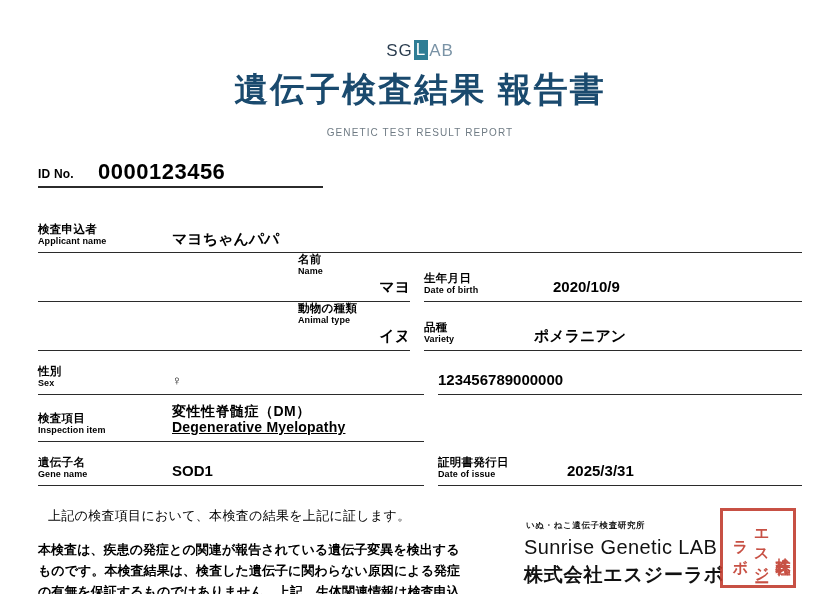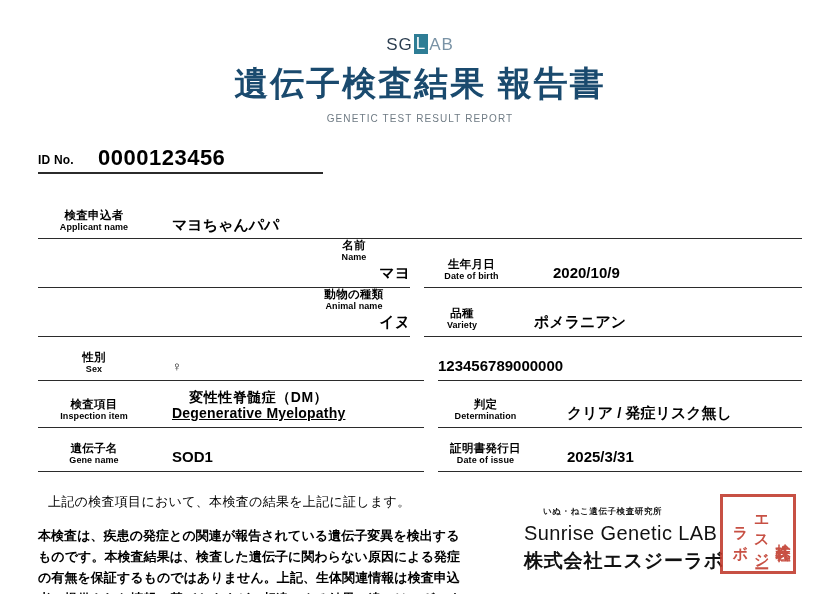--- a/index.html
+++ b/index.html
@@ -14,21 +14,21 @@
     color: #000000;
     overflow: hidden;
     position: relative;
   }
 
   .page {
     position: relative;
     width: 840px;
     height: 594px;
     box-sizing: border-box;
-    padding: 2px 38px;
+    padding: 8px 38px;
   }
 
   
   .header {
     padding-top: 32px;
     text-align: center;
   }
   .logo {
     display: inline-flex;
     align-items: center;
@@ -57,21 +57,21 @@
   }
   .title-jp {
     margin-top: 11px;
     font-size: 34px;
     font-weight: 700;
     color: #1a4a6e;
     letter-spacing: 2px;
     line-height: 1.1;
   }
   .title-en {
-    margin-top: 11px;
+    margin-top: 19px;
     font-size: 10px;
     color: #6f7b84;
     letter-spacing: 1.1px;
   }
 
   
   .id-row {
     margin-top: 23px;
     display: flex;
     align-items: flex-end;
@@ -90,21 +90,20 @@
     font-size: 22px;
     font-weight: 700;
     letter-spacing: 0.5px;
     line-height: 1;
     text-align: center;
   }
 
   
   .rows {
     margin-top: 21px;
-    text-align: center;
   }
   .row {
     display: flex;
     align-items: stretch;
   }
   .cell {
     display: flex;
     align-items: flex-end;
     border-bottom: 1.6px solid #2b2b2b;
     box-sizing: border-box;
@@ -185,21 +184,21 @@
   }
   .company {
     text-align: left;
     padding-left: 22px;
   }
   .co-tag {
     font-size: 8.5px;
     font-weight: 700;
     letter-spacing: 0.6px;
     color: #1a1a1a;
-    margin-left: 19px;
+    margin-left: 2px;
   }
   .co-en {
     margin-top: 4px;
     font-size: 20px;
     font-weight: 400;
     letter-spacing: 0.4px;
     color: #111;
   }
   .co-jp {
     margin-top: 3px;
@@ -288,21 +287,21 @@
           <span class="en">Date of birth</span>
         </div>
         <div class="val vpad-md">2020/10/9</div>
       </div>
     </div>
 
     <div class="row">
       <div class="cell w-half">
         <div class="lbl lbl-w-110">
           <span class="jp">動物の種類</span>
-          <span class="en">Animal name</span>
+          <span class="en">Animal type</span>
         </div>
         <div class="val vpad-sm">イヌ</div>
       </div>
       <div class="cell-gap"></div>
       <div class="cell w-right">
         <div class="lbl lbl-w-76">
           <span class="jp">品種</span>
           <span class="en">Variety</span>
         </div>
         <div class="val vpad-md">ポメラニアン</div>
@@ -328,27 +327,20 @@
         <div class="lbl lbl-w-110">
           <span class="jp">検査項目</span>
           <span class="en">Inspection item</span>
         </div>
         <div class="val two-line vpad-sm">
           <span class="v-jp">変性性脊髄症（DM）</span>
           <span class="v-en">Degenerative Myelopathy</span>
         </div>
       </div>
       <div class="cell-gap"></div>
-      <div class="cell tall w-right">
-        <div class="lbl lbl-w-95">
-          <span class="jp">判定</span>
-          <span class="en">Determination</span>
-        </div>
-        <div class="val vpad-md">クリア / 発症リスク無し</div>
-      </div>
     </div>
 
     <div class="row">
       <div class="cell w-left">
         <div class="lbl lbl-w-110">
           <span class="jp">遺伝子名</span>
           <span class="en">Gene name</span>
         </div>
         <div class="val vpad-sm">SOD1</div>
       </div>

